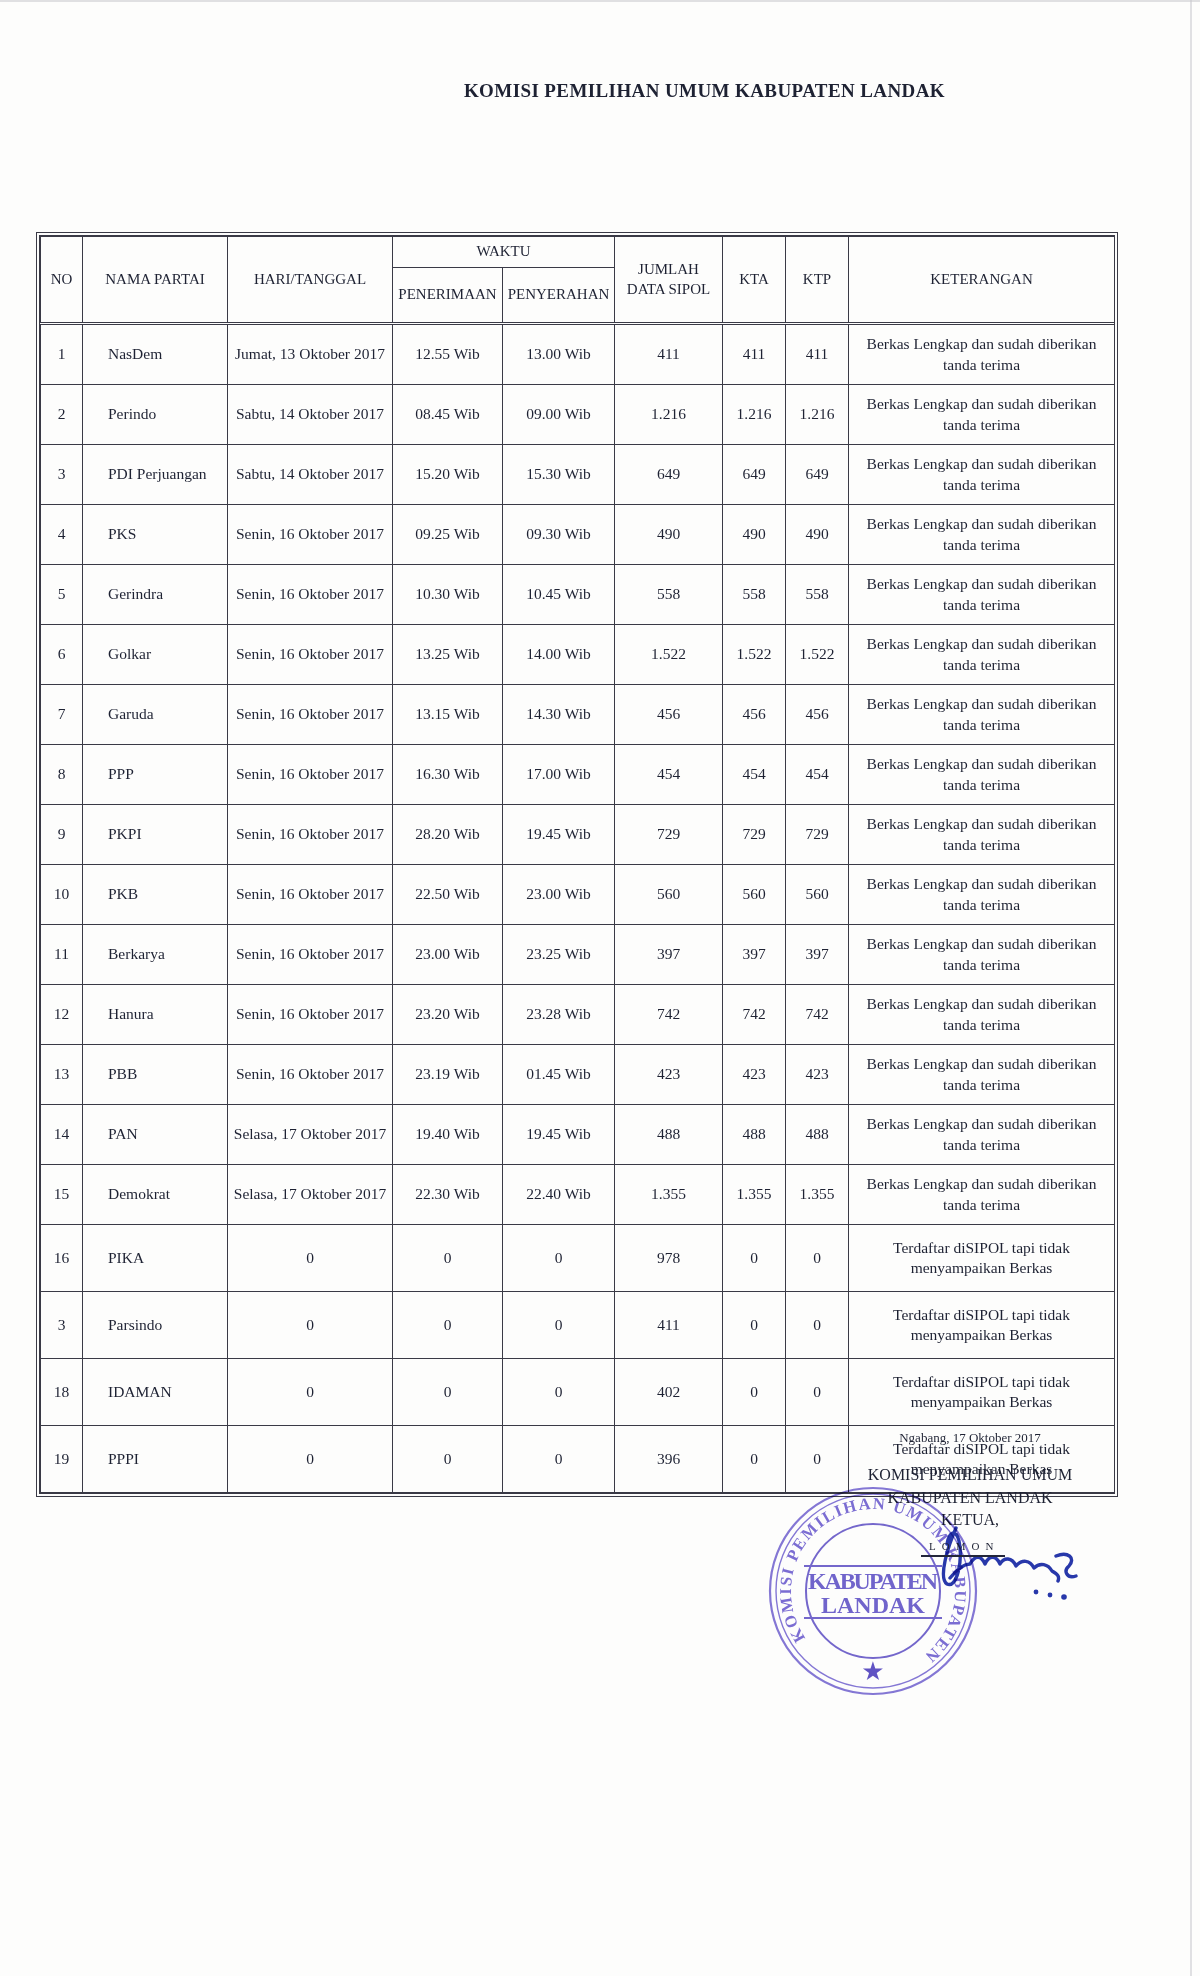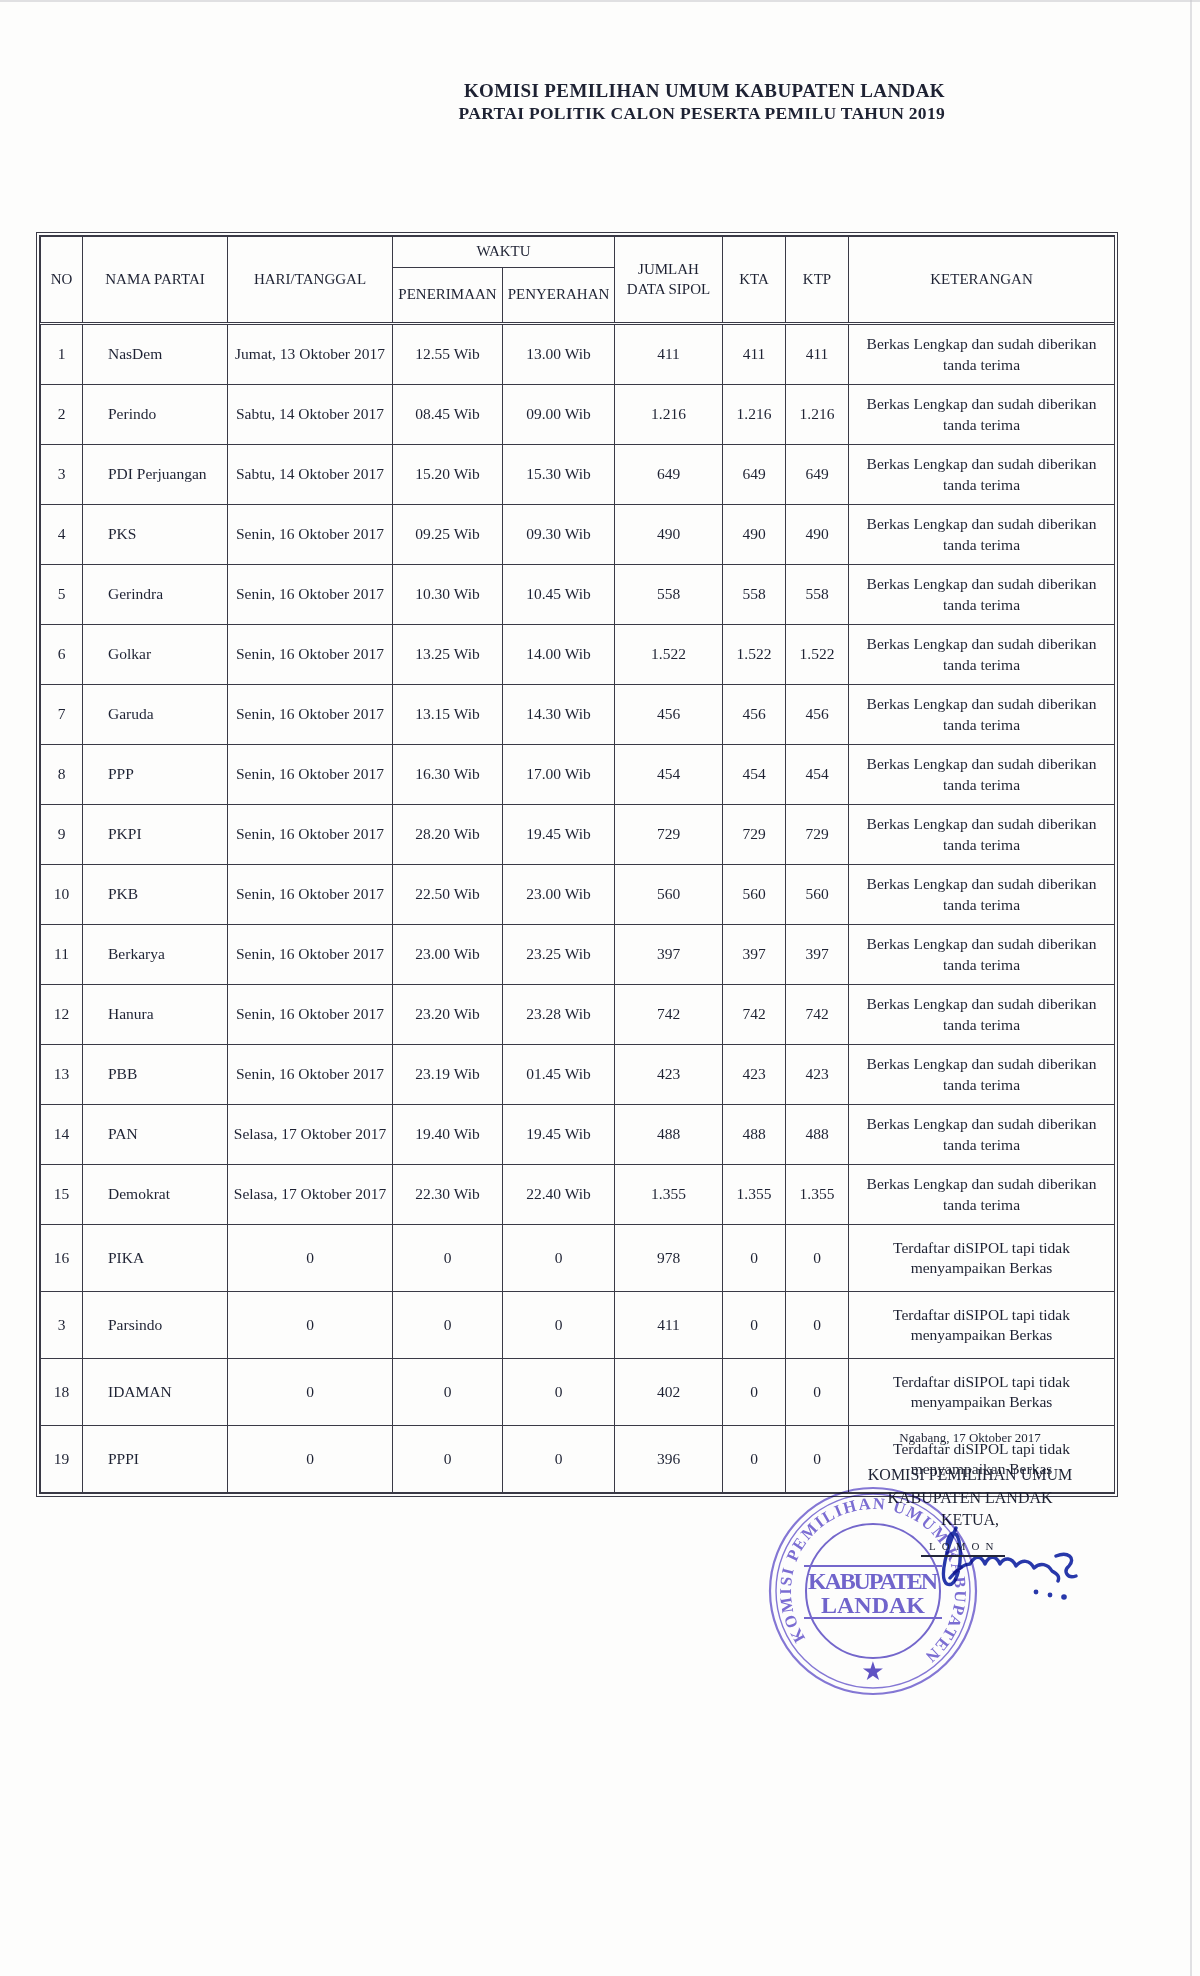--- a/index.html
+++ b/index.html
@@ -44,21 +44,20 @@
   .sig-svg{position:absolute;left:930px;top:1514px;width:170px;height:95px;mix-blend-mode:multiply;}
 </style>
 </head>
 <body>
 
 <div class="scan-edge-top"></div>
 <div class="scan-edge-right"></div>
 
 <div class="title-block">
   <div class="title-l1">KOMISI PEMILIHAN UMUM KABUPATEN LANDAK</div>
-  <div class="title-l3">PARTAI POLITIK CALON PESERTA PEMILU TAHUN 2019</div>
 </div>
 
 <div class="table-wrap">
   <table>
     <colgroup>
       <col style="width:42px">
         <col style="width:145px">
         <col style="width:165px">
       <col style="width:110px">
         <col style="width:112px">

